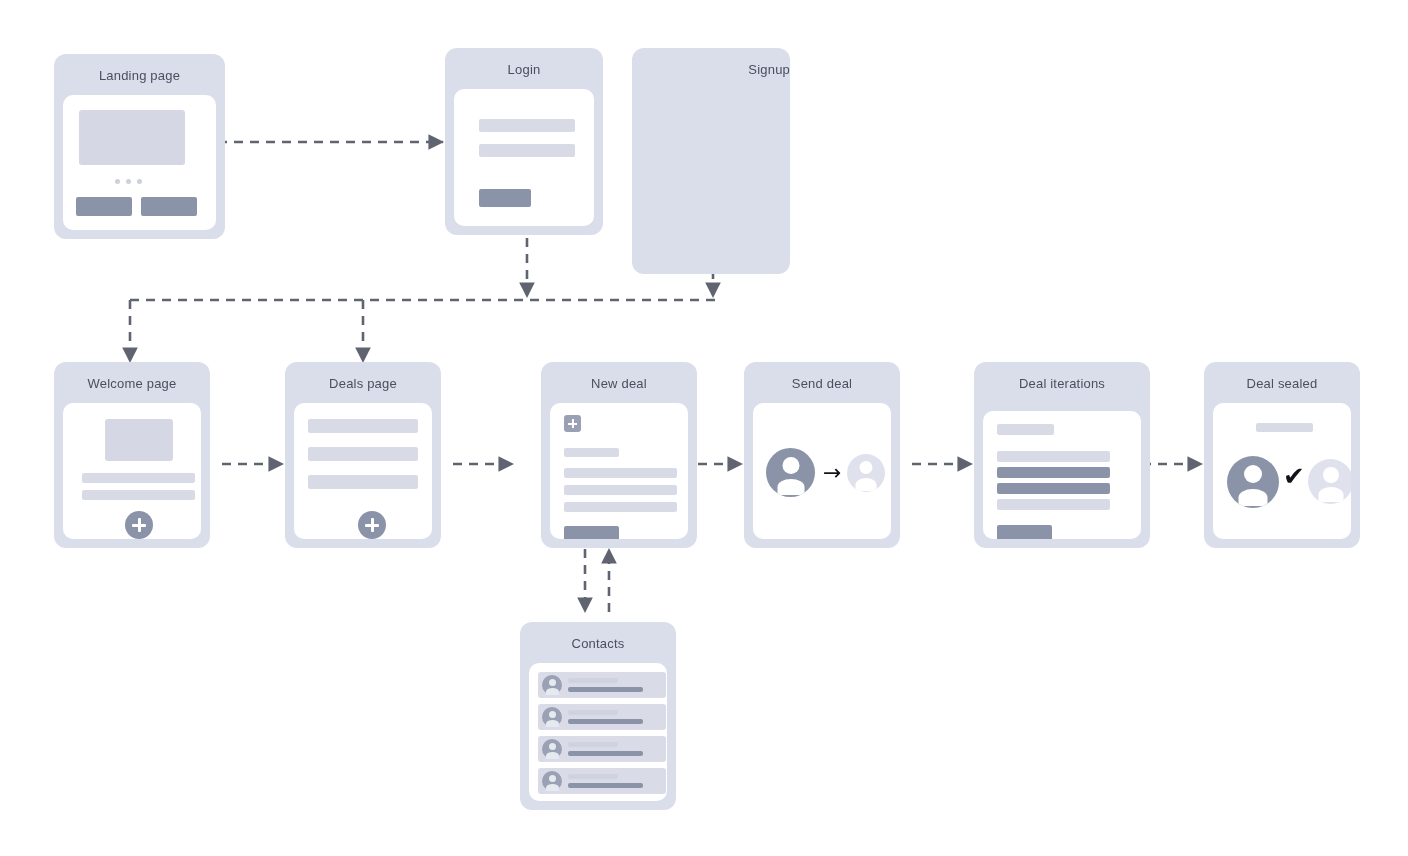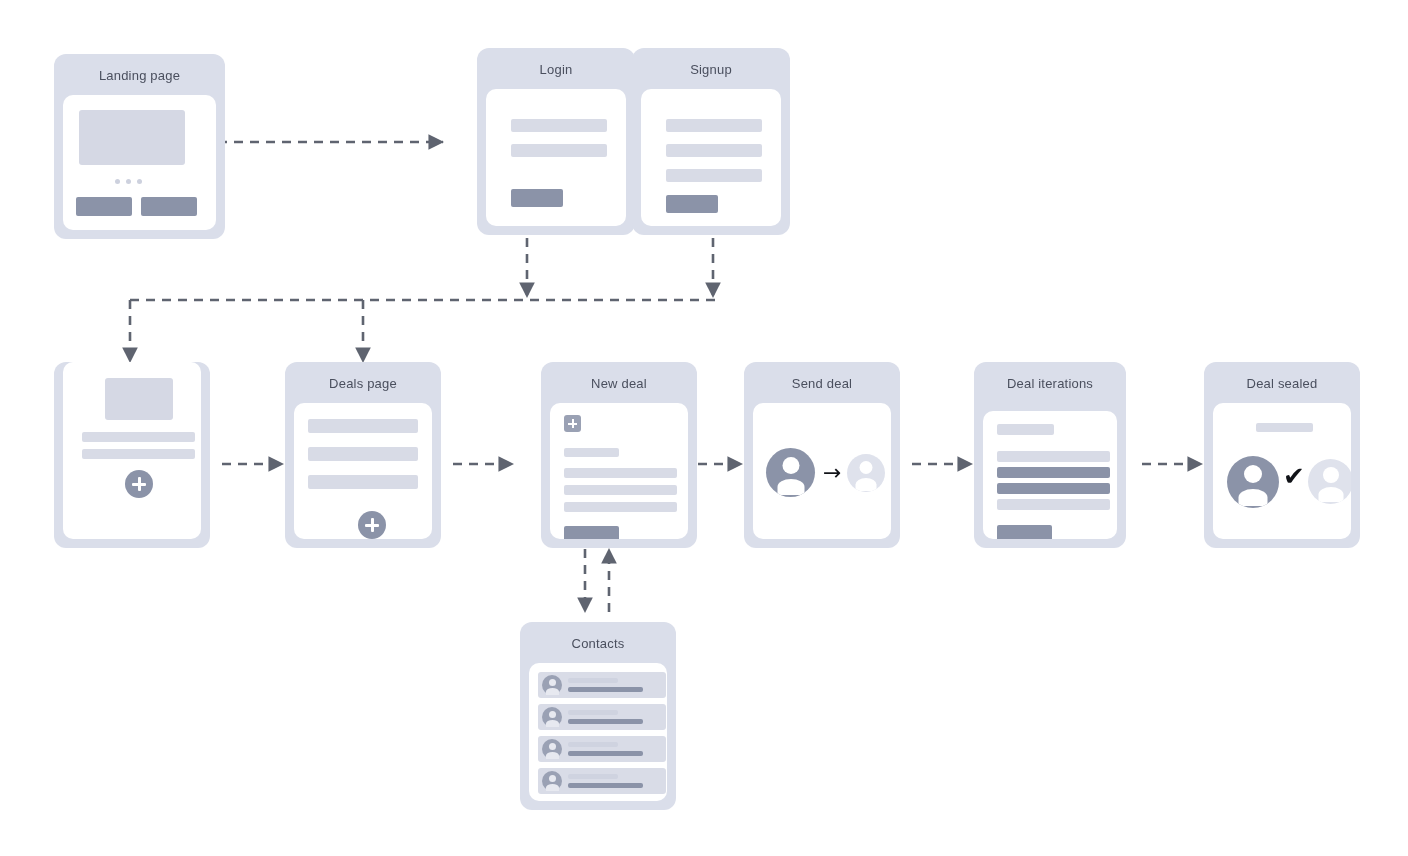--- a/index.html
+++ b/index.html
@@ -224,40 +224,41 @@
       <div class="dots" style="left:52px; top:84px;">
         <i></i>
         <i></i>
         <i></i>
       </div>
       <div class="bar dark" style="left:13px; top:102px; width:56px; height:19px;"></div>
       <div class="bar dark" style="left:78px; top:102px; width:56px; height:19px;"></div>
     </div>
   </div>
 
-  <div class="card" style="left:445px; top:48px; width:158px; height:187px;margin-left:32px;">
+  <div class="card" style="left:445px; top:48px; width:158px; height:187px;">
     <div class="card-title">Login</div>
     <div class="card-body">
       <div class="bar" style="left:25px; top:30px; width:96px; height:13px;"></div>
       <div class="bar" style="left:25px; top:55px; width:96px; height:13px;"></div>
       <div class="bar dark" style="left:25px; top:100px; width:52px; height:18px;"></div>
     </div>
   </div>
 
-  <div class="card" style="left:632px; top:48px; width:158px; height:187px;">
+  <div class="card" style="left:632px; top:48px; width:158px; height:226px;align-items:flex-end;">
     <div class="card-title">Signup</div>
     <div class="card-body">
       <div class="bar" style="left:25px; top:30px; width:96px; height:13px;"></div>
       <div class="bar" style="left:25px; top:55px; width:96px; height:13px;"></div>
       <div class="bar" style="left:25px; top:80px; width:96px; height:13px;"></div>
       <div class="bar dark" style="left:25px; top:106px; width:52px; height:18px;"></div>
     </div>
   </div>
 
   <div class="card" style="left:54px; top:362px; width:156px; height:186px;">
+    <div class="card-title">Welcome page</div>
     <div class="card-body">
       <div class="block" style="left:42px; top:16px; width:68px; height:42px;"></div>
       <div class="bar" style="left:19px; top:70px; width:113px; height:10px;"></div>
       <div class="bar" style="left:19px; top:87px; width:113px; height:10px;"></div>
       <div class="fab" style="left:62px; top:108px;"></div>
     </div>
   </div>
 
   <div class="card" style="left:285px; top:362px; width:156px; height:186px;">
     <div class="card-title">Deals page</div>
@@ -289,21 +290,21 @@
         <div class="body" style="width:27px; height:16px; top:31px;"></div>
       </div>
       <span class="arrow-glyph" style="left:70px; top:59px;">→</span>
       <div class="avatar ghost" style="left:94px; top:51px; width:38px; height:38px;">
         <div class="head" style="width:13px; height:13px; top:7px;"></div>
         <div class="body" style="width:21px; height:13px; top:24px;"></div>
       </div>
     </div>
   </div>
 
-  <div class="card" style="left:974px; top:362px; width:152px; height:186px;gap:8px;">
+  <div class="card" style="left:974px; top:362px; width:176px; height:186px;gap:8px;">
     <div class="card-title">Deal iterations</div>
     <div class="card-body">
       <div class="bar" style="left:14px; top:13px; width:57px; height:11px;"></div>
       <div class="bar" style="left:14px; top:40px; width:113px; height:11px;"></div>
       <div class="bar dark" style="left:14px; top:56px; width:113px; height:11px;"></div>
       <div class="bar dark" style="left:14px; top:72px; width:113px; height:11px;"></div>
       <div class="bar" style="left:14px; top:88px; width:113px; height:11px;"></div>
       <div class="bar dark" style="left:14px; top:114px; width:55px; height:19px;"></div>
     </div>
   </div>

